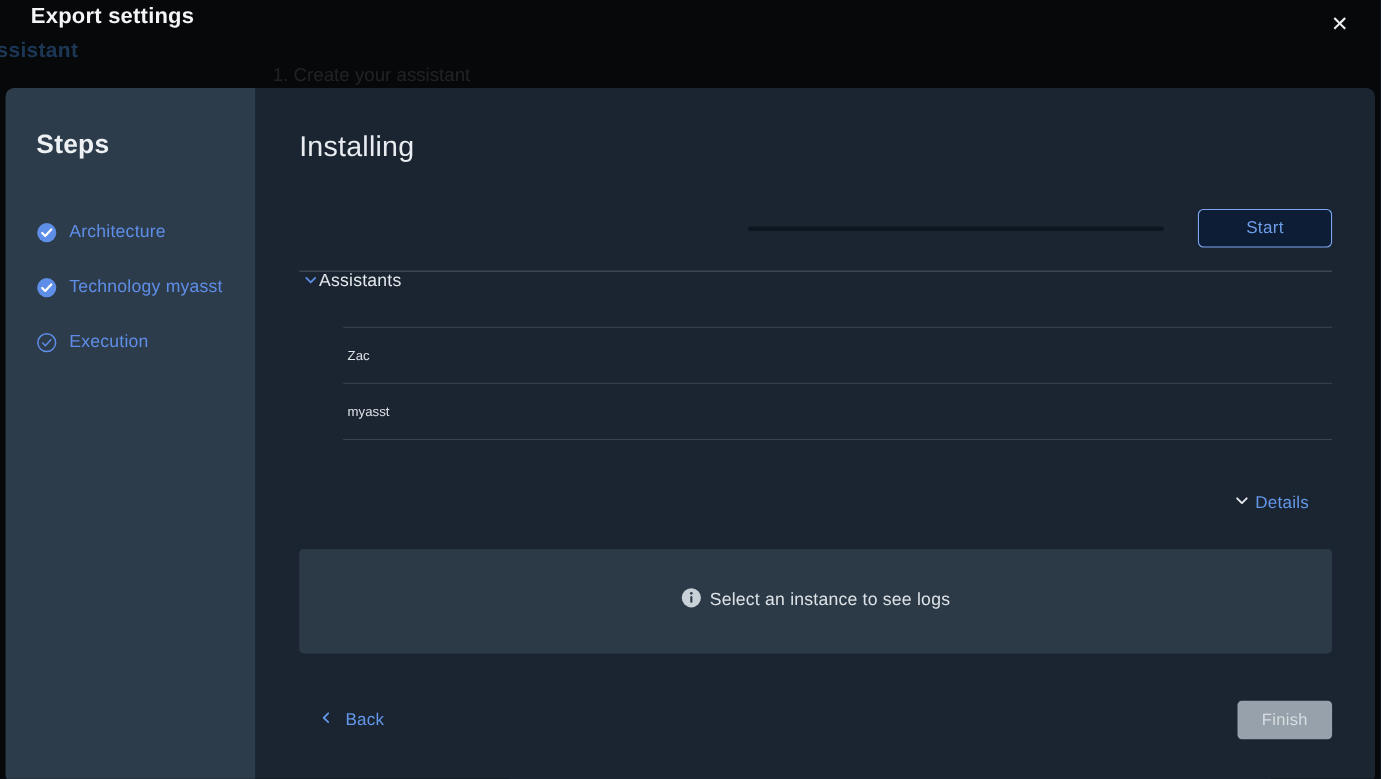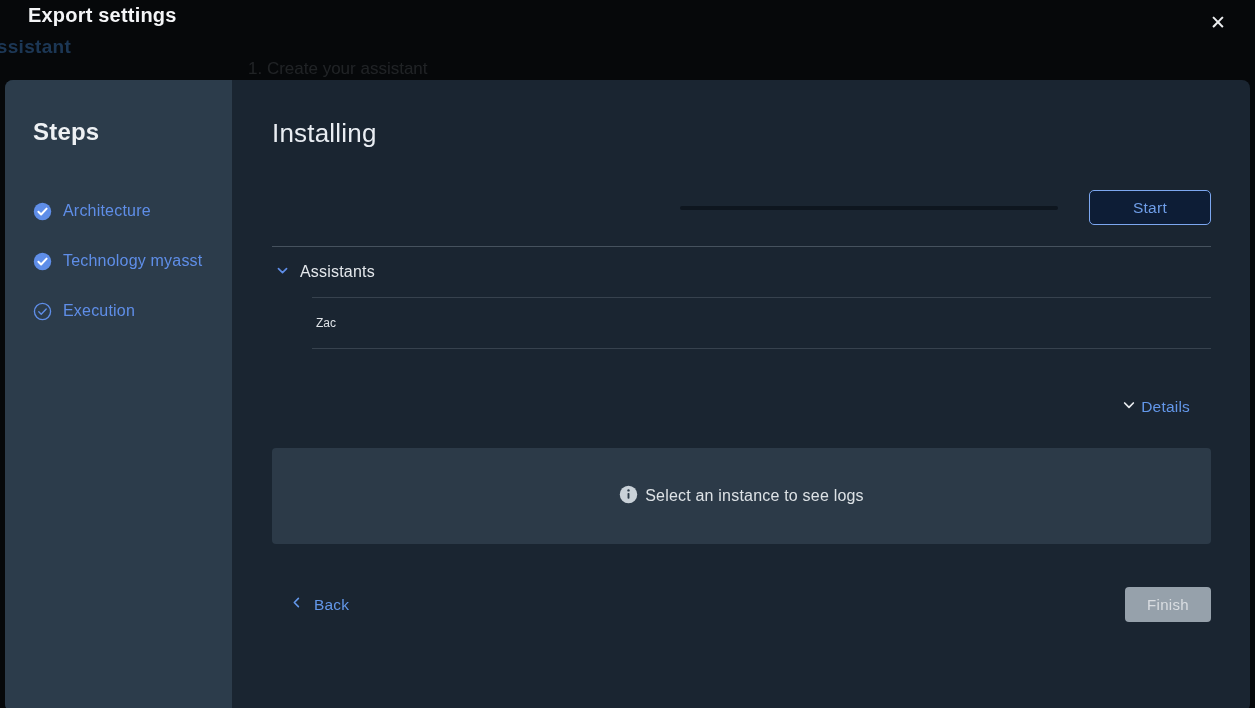--- a/index.html
+++ b/index.html
@@ -79,21 +79,21 @@
   }
   .track .fill{height:100%;background:var(--accent);width:0;}
   .start-btn{
     width:122px;height:35px;border-radius:5px;
     background:var(--start-bg);border:1.5px solid var(--start-border);
     color:#6f9ee8;font-size:15.5px;font-weight:500;letter-spacing:.3px;
     cursor:pointer;font-family:"Liberation Sans", sans-serif;
   }
   .divider-strong{margin-top:21px;height:1px;background:var(--divider-strong);}
   .assist-header{
-    height:50px;display:flex;align-items:center;gap:10px;cursor:pointer;padding-left:3px;
+    height:50px;display:flex;align-items:flex-start;cursor:pointer;padding-left:3px;
   }
   .assist-header .lbl{font-size:16px;color:#e4e8ec;letter-spacing:.2px;}
   .assist-list{margin-left:40px;border-top:1px solid var(--divider);}
   .assist-row{
     height:51px;display:flex;align-items:center;padding-left:4px;
     border-bottom:1px solid var(--divider);cursor:pointer;font-size:12px;color:#dfe3e7;
   }
   .details-row{margin-top:44px;height:28px;display:flex;justify-content:flex-end;}
   .details-link{
     display:flex;align-items:center;gap:4px;padding-right:21px;cursor:pointer;text-decoration:none;
@@ -181,20 +181,23 @@
         <svg width="15" height="15" viewBox="0 0 24 24">
           <path d="M5.5 9l6.5 6.5L18.5 9" fill="none" stroke="#5f8ee8" stroke-width="2.6" stroke-linecap="round" stroke-linejoin="round"></path>
         </svg>
       </span>
       <span class="lbl">Assistants</span>
     </div>
 
     <div class="assist-list">
       <div class="assist-row">
         <span>Zac</span>
+      </div>
+      <div class="assist-row">
+        <span>myasst</span>
       </div>
     </div>
 
     <div class="details-row">
       <a class="details-link">
         <span>
           <svg width="16" height="16" viewBox="0 0 24 24">
             <path d="M5.5 9l6.5 6.5L18.5 9" fill="none" stroke="#e8ebee" stroke-width="2.6" stroke-linecap="round" stroke-linejoin="round"></path>
           </svg>
         </span>

